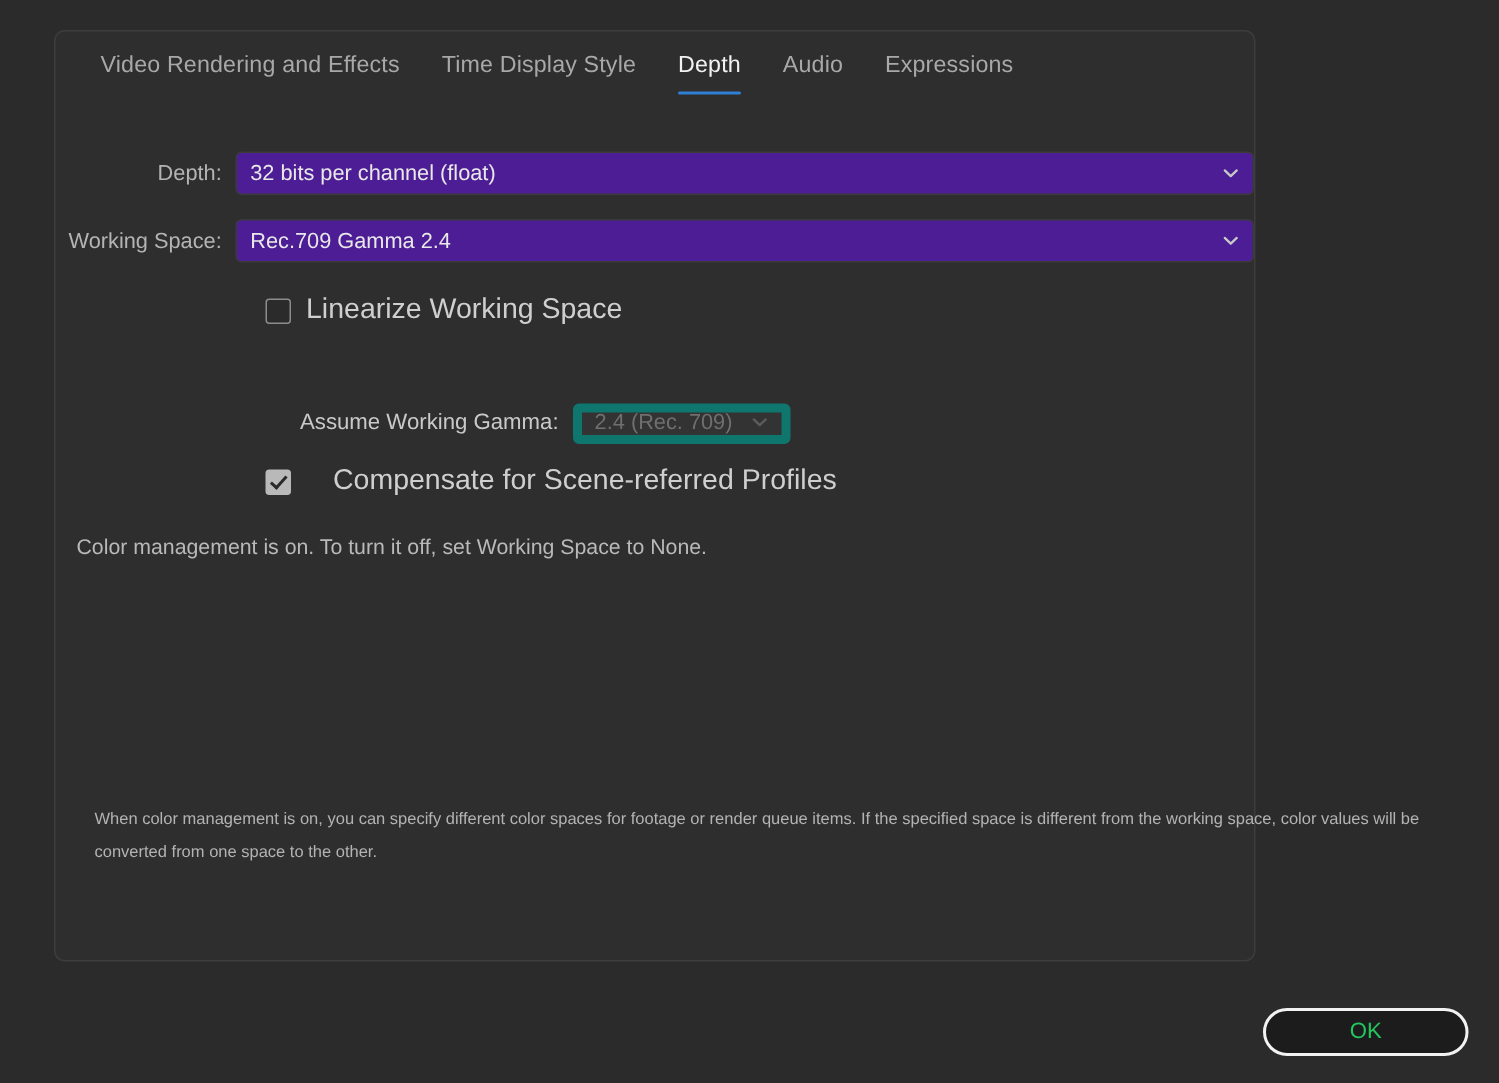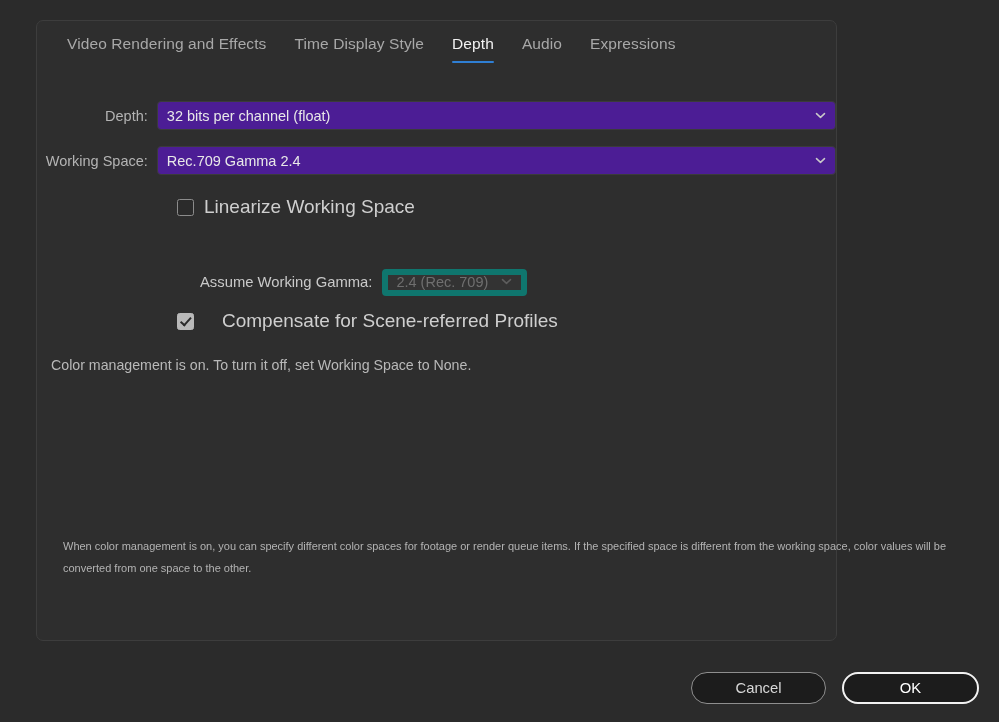--- a/index.html
+++ b/index.html
@@ -233,21 +233,21 @@
     top: 8px;
     width: 135px;
     border: 1.3px solid #8e8e8e;
     color: #d8d8d8;
   }
   .btn-ok {
     left: 842px;
     top: 8px;
     width: 137px;
     border: 2px solid #f2f2f2;
-    color: #ffffff;
+    color: #22c55e;
   }
 </style>
 </head>
 <body>
 
 <div id="app">
 
   <div class="panel">
 
     <div class="tabs">
@@ -319,17 +319,16 @@
       <span class="checkbox checked"></span>
       <span class="check-label">Compensate for Scene-referred Profiles</span>
     </div>
 
     <div class="note-status">Color management is on. To turn it off, set Working Space to None.</div>
     <div class="note-desc">When color management is on, you can specify different color spaces for footage or render queue items. If the specified space is different from the working space, color values will be converted from one space to the other.</div>
 
   </div>
 
   <div class="footer">
-    <div class="btn btn-cancel">Cancel</div>
     <div class="btn btn-ok">OK</div>
   </div>
 
 </div>
 
 </body></html>

